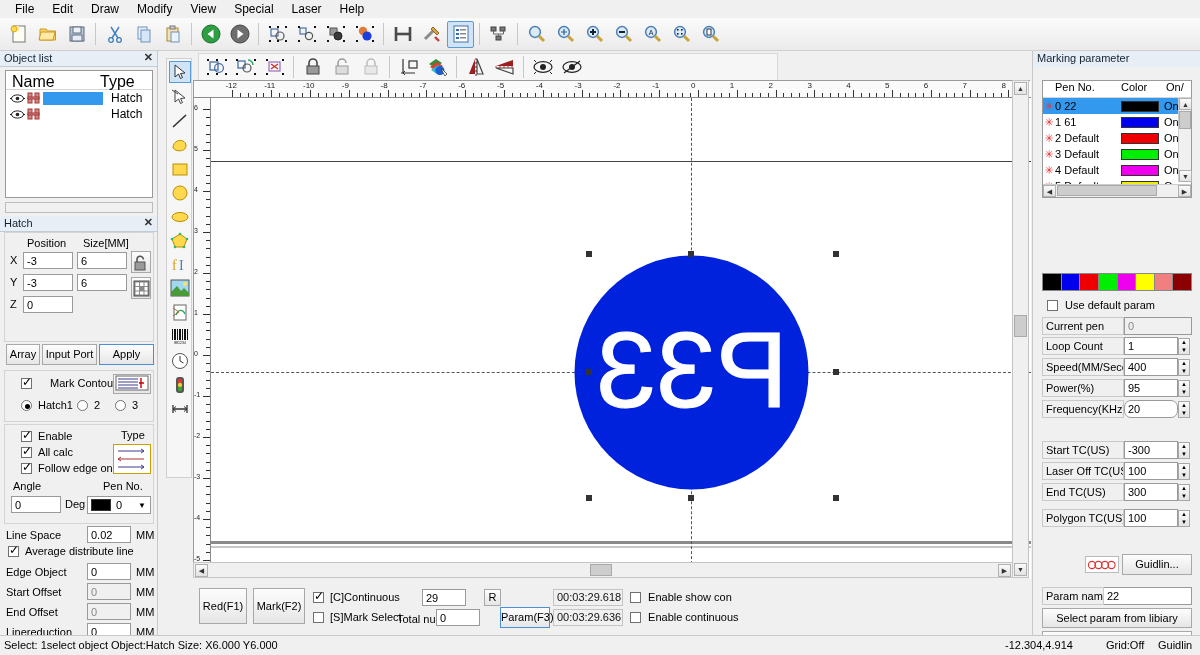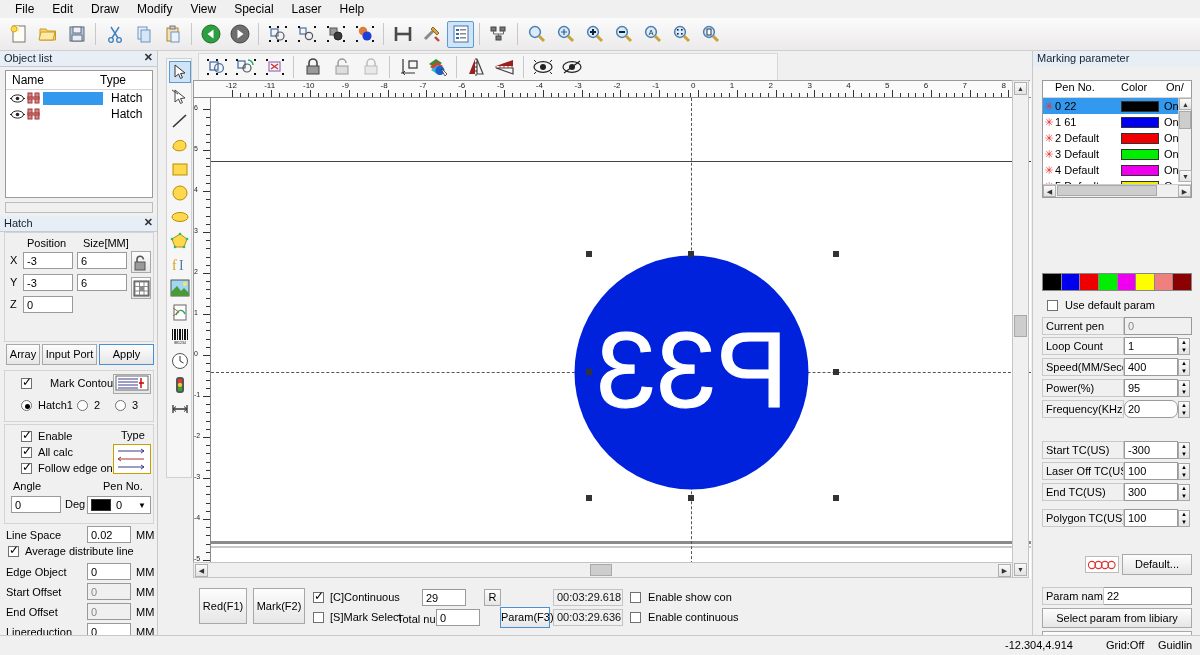--- a/index.html
+++ b/index.html
@@ -30,21 +30,21 @@
   
   .panel-title { height:16px; background:#e8eef6; border-bottom:1px solid #c0cbd8;
     font-size:11px; padding:1px 4px; position:relative; color:#123; }
   .panel-title .x { position:absolute; right:4px; top:0px; font-weight:bold; color:#333; }
 
   #objectlist { position:absolute; left:0; top:51px; width:158px; height:165px;
     background:#f0f0f0; border-right:1px solid #c8c8c8; }
   #objectlist .listbox { position:absolute; left:5px; top:19px; width:148px; height:128px;
     background:#fff; border:1px solid #9a9a9a; }
   .ol-head { display:flex; height:19px; border-bottom:1px solid #d5d5d5; }
-  .ol-head div { font-size:12px; padding:2px 0 0 6px; }
+  .ol-head div { font-size:16px; padding:2px 0 0 6px; }
   .ol-head .c1 { width:88px; }
   .ol-row { display:flex; height:16px; align-items:center; padding-left:4px; }
   .ol-eye { width:15px; height:11px; margin-right:2px; }
   .ol-hatchicon { width:13px; height:12px; margin-right:3px; }
   .ol-name { width:60px; height:13px; }
   .ol-name.sel { background:#3399ee; }
   .ol-type { font-size:12px; margin-left:8px; }
   .ol-hscroll { position:absolute; left:5px; bottom:3px; width:148px; height:11px;
     background:#f0f0f0; border:1px solid #bcbcbc; }
 
@@ -1133,21 +1133,21 @@
     <div style="position:absolute; left:52px; top:505px; width:34px; height:17px; border:1px solid #bbb; background:#fff; display:flex; align-items:center; justify-content:center;">
       <svg width="30" height="12" viewBox="0 0 30 12">
           <g fill="none" stroke="#d33" stroke-width="1.1">
             <circle cx="5" cy="6" r="3.6"></circle>
             <circle cx="11.5" cy="6" r="3.6"></circle>
             <circle cx="18" cy="6" r="3.6"></circle>
             <circle cx="24.5" cy="6" r="3.6"></circle>
           </g>
         </svg>
     </div>
-    <div class="btn" style="position:absolute; left:89px; top:503px; width:70px; height:21px; line-height:19px;">Default...</div>
+    <div class="btn" style="position:absolute; left:89px; top:503px; width:70px; height:21px; line-height:19px;">Guidlin...</div>
 
     <div class="prow" style="top:536px;">
       <span class="pl" style="width:62px;">Param name</span>
       <input class="inp pv" style="width: 88px; border-left: none;" value="22">
     </div>
     <div class="btn" style="position:absolute; left:9px; top:557px; width:150px; height:20px; line-height:18px;">Select param from libiary</div>
     <div class="btn" style="position:absolute; left:9px; top:580px; width:150px; height:20px; line-height:18px;">Apply to default</div>
   </div>
 
   <div id="bottombar">
@@ -1179,18 +1179,19 @@
       <span class="cb"></span>
       <span class="lbl" style="margin-left:4px;">Enable show con</span>
     </div>
     <div style="position:absolute; left:437px; top:33px;">
       <span class="cb"></span>
       <span class="lbl" style="margin-left:4px;">Enable continuous</span>
     </div>
   </div>
 
   <div id="statusbar">
+    <span class="sb" style="left:4px;">Select: 1select object Object:Hatch Size: X6.000 Y6.000</span>
     <span class="sb" style="left:1005px;">-12.304,4.914</span>
     <span class="sb" style="left:1106px;">Grid:Off</span>
     <span class="sb" style="left:1158px;">Guidlin</span>
   </div>
 
 </div>
 
 </body></html>

